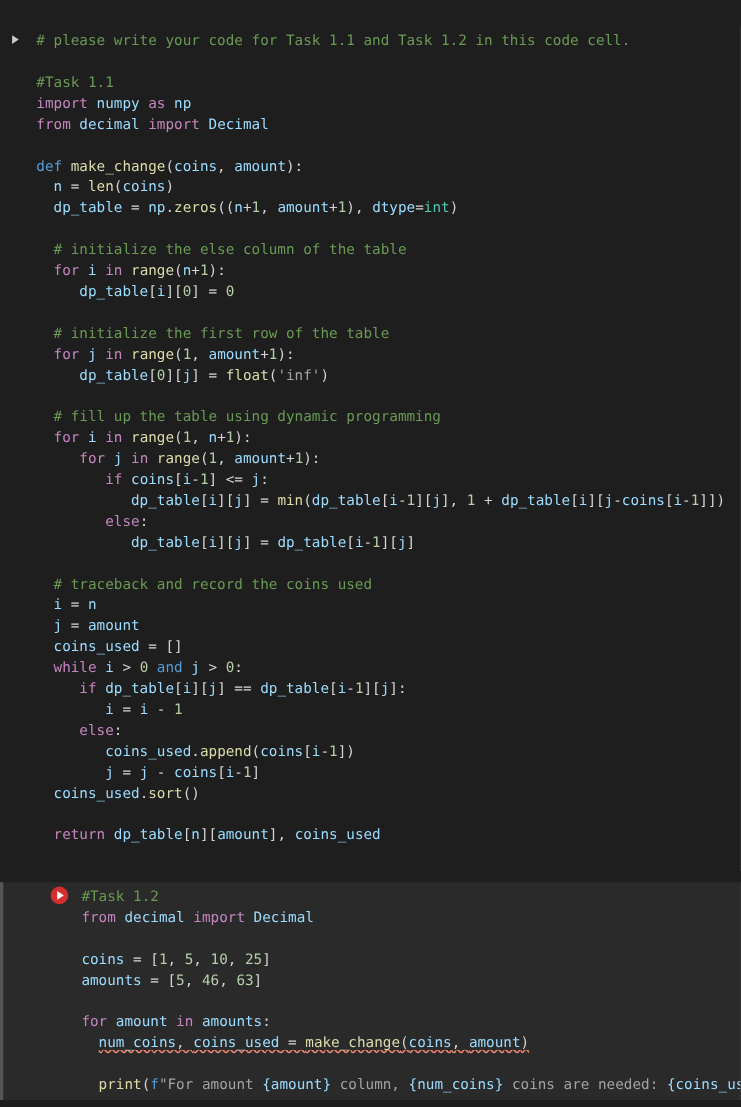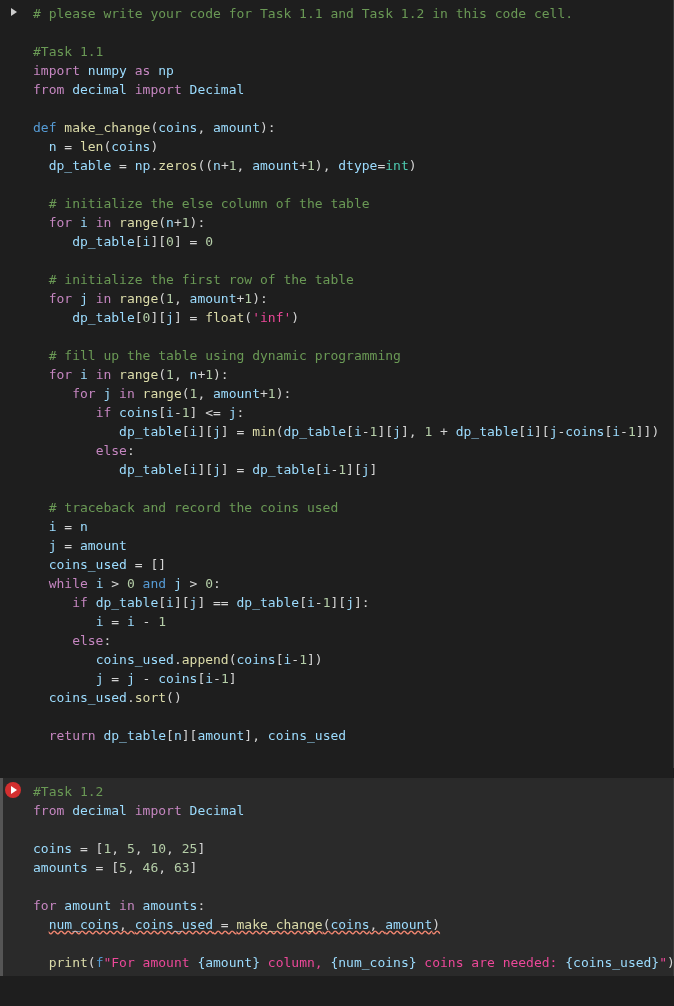--- a/index.html
+++ b/index.html
@@ -1,36 +1,36 @@
 <!DOCTYPE html>
 <html><head>
 <meta charset="utf-8">
 <style>
 * { margin:0; padding:0; box-sizing:border-box; }
 body { background:#1e1e1e; font-family:'Consolas','Monaco',monospace; font-size:13px; line-height:19px; width:674px; }
-.cell { display:flex; position:relative; }
+.cell { display:flex; position:relative;margin-top:24px; }
 .cell1 { background:#1e1e1e; }
-.cell2 { background:#2a2a2a; margin-top:10px; }
+.cell2 { background:#2a2a2a; margin-top:10px;padding-left:41px; }
 .gutter { width:25px; flex-shrink:0; padding-top:4px; display:flex; justify-content:center; position:relative; }
 .run { width:16px; height:16px; border-radius:50%; display:flex; align-items:center; justify-content:center; cursor:pointer; }
 .run1 { background:transparent; }
 .run2 { background:#d32f2f; }
 .tri { width:0; height:0; border-top:4px solid transparent; border-bottom:4px solid transparent; margin-left:2px; }
 .tri1 { border-left:6px solid #ccc; }
 .tri2 { border-left:6px solid #fff; }
 .code { flex:1; padding:4px 8px; white-space:pre; color:#d4d4d4; overflow:hidden; border-right:1px solid #3a3a3a; }
 .active-border { position:absolute; left:0; top:0; bottom:0; width:3px; background:#555; }
 pre { font-family:inherit; }
 .c-comment { color:#6a9955; }
 .c-kw { color:#c586c0; }
 .c-kw2 { color:#569cd6; }
 .c-func { color:#dcdcaa; }
 .c-var { color:#9cdcfe; }
 .c-num { color:#b5cea8; }
-.c-str { color:#ec4899; }
+.c-str { color:#a3a3a3; }
 .c-type { color:#4ec9b0;text-align:right; }
 .wavy { text-decoration:underline wavy #f48771; text-decoration-skip-ink:none; }
 </style>
 </head>
 <body>
 
 <div class="cell cell1">
   <div class="gutter">
     <div class="run run1">
       <div class="tri tri1"></div>

